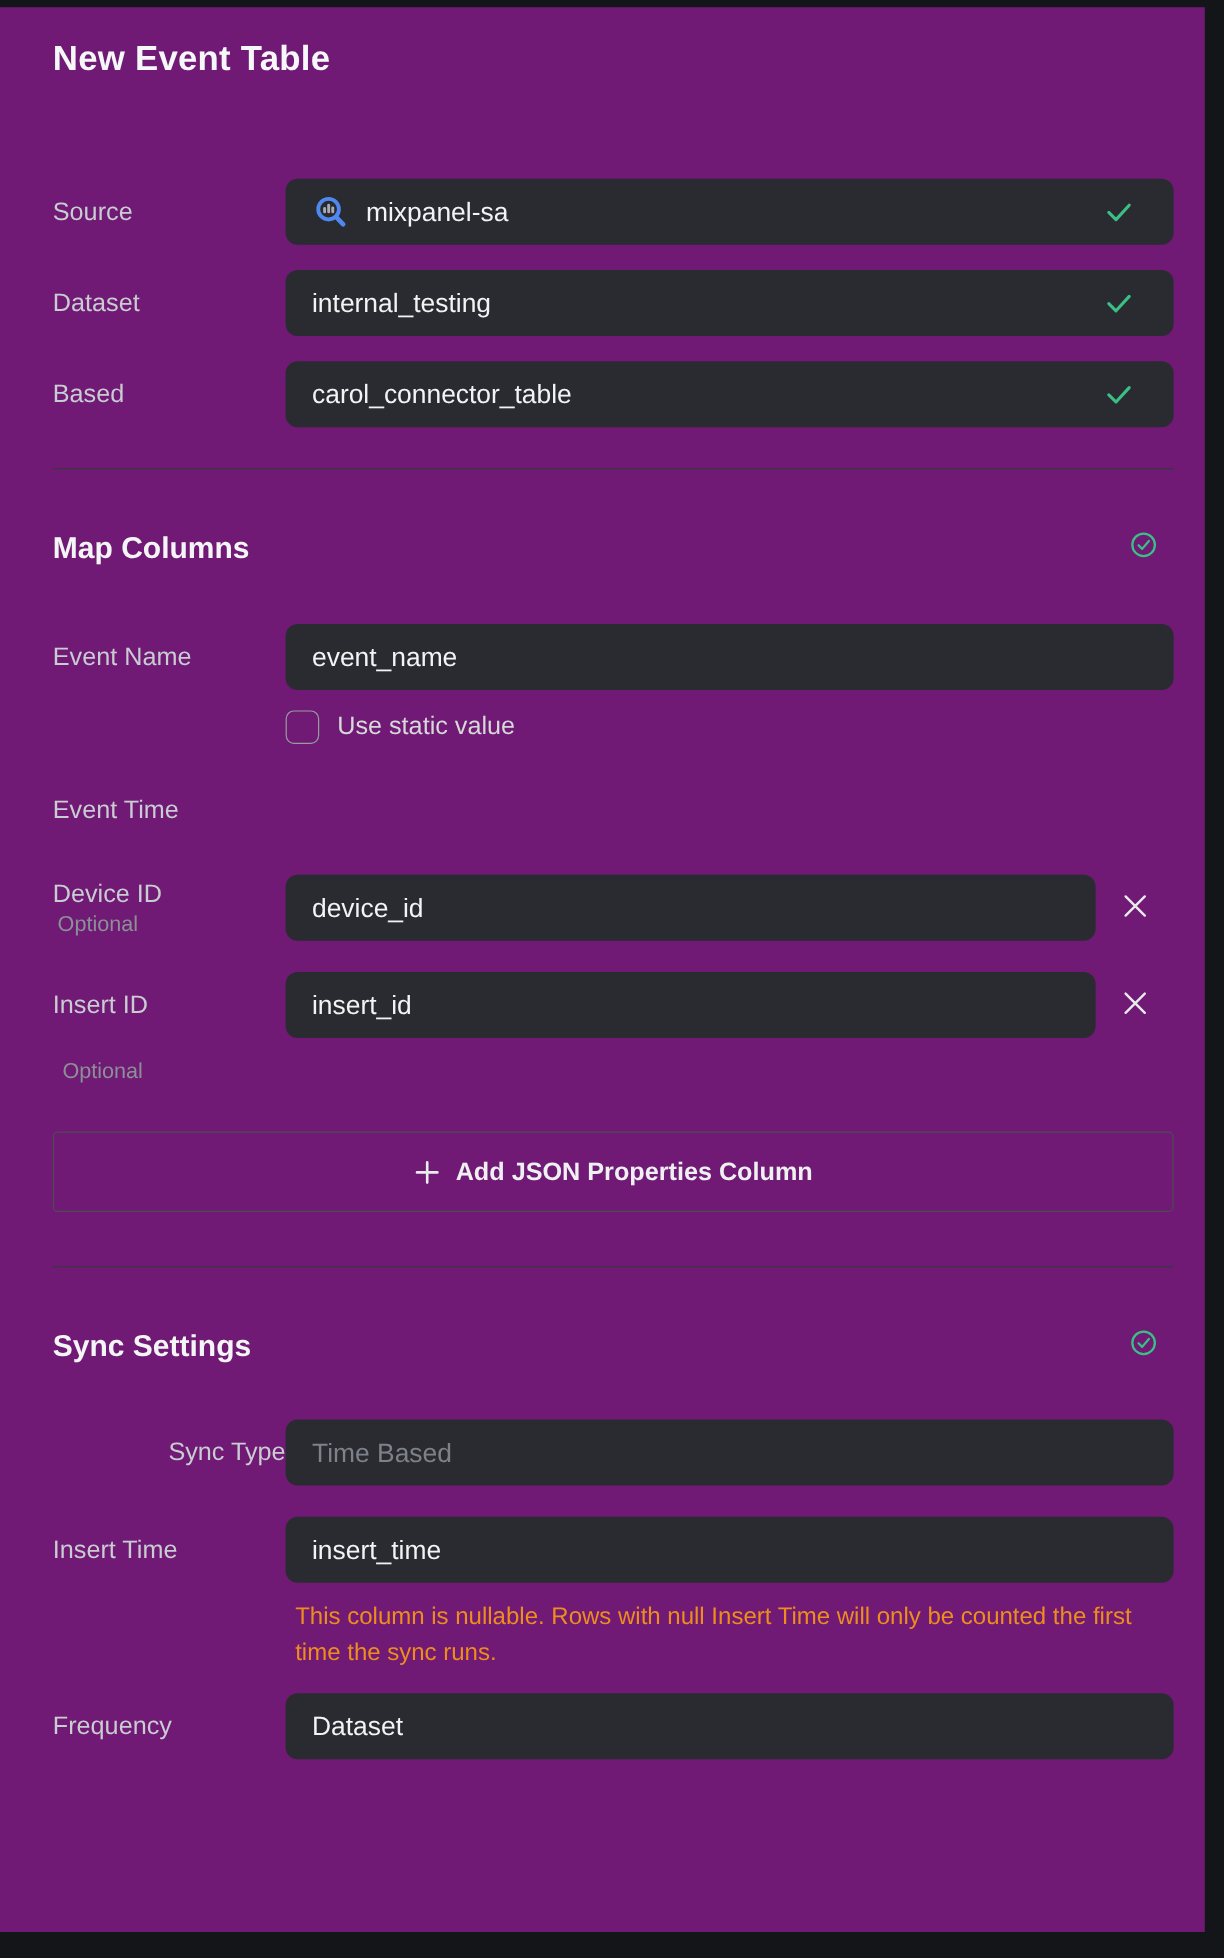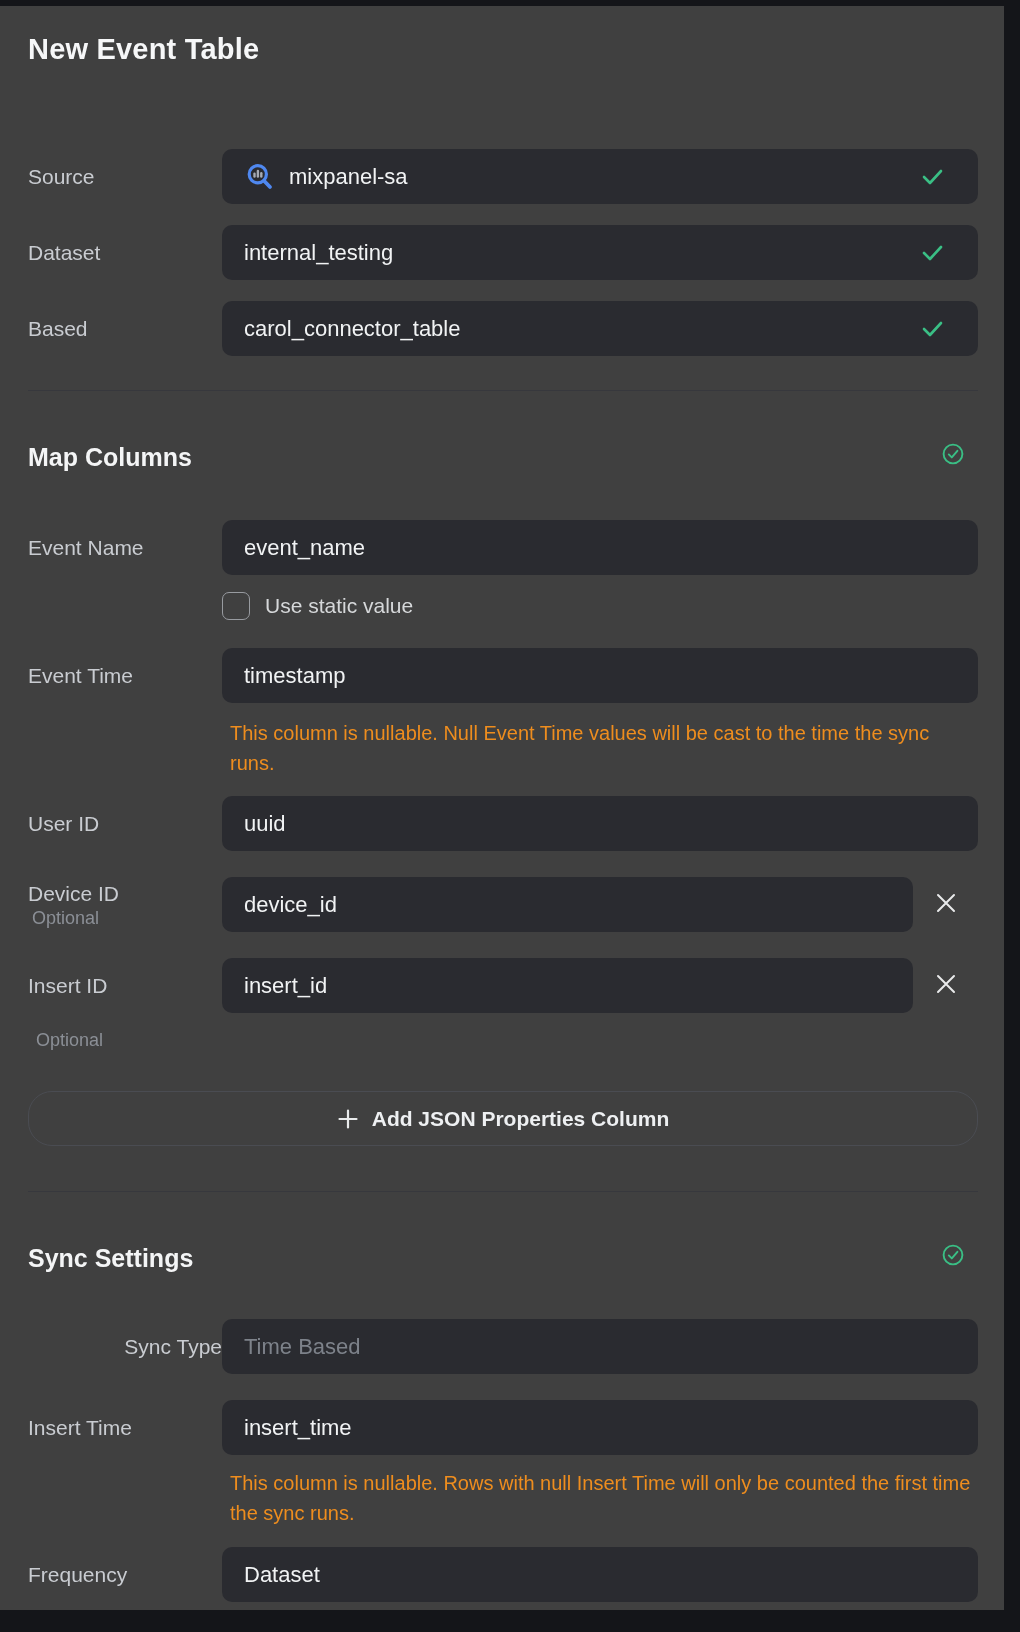--- a/index.html
+++ b/index.html
@@ -5,22 +5,22 @@
   * { margin:0; padding:0; box-sizing:border-box; }
   html,body { width:1020px; height:1632px; }
   body {
     background:#141519;
     font-family:"Liberation Sans","DejaVu Sans",sans-serif;
     overflow:hidden;
   }
   .panel {
     margin:6px 16px 0 0;
     height:1604px;
-    background:#404040;
-    padding:27px 26px 0 28px;
+    background:#701a75;
+    padding:27px 26px 0 44px;
   }
   .page-title {
     font-size:29px; font-weight:700; color:#f6f7f8;
     line-height:32px; letter-spacing:.2px;
     margin-bottom:84px;
   }
   .form-row { display:flex; align-items:flex-start; margin-bottom:21px; }
   .row-label-col { width:194px; flex-shrink:0; }
   .row-label {
     color:#c9ccd1; font-size:21px; line-height:55px; font-weight:400;
@@ -69,22 +69,22 @@
   .mt-19 { margin-top:19px; margin-bottom:0; }
   .checkbox-row {
     margin:17px 0 0 194px; display:flex; align-items:center;
   }
   .checkbox {
     width:28px; height:28px; border:1.5px solid #989ba0; border-radius:7px;
     background:transparent; cursor:pointer; flex-shrink:0;
   }
   .checkbox-label { color:#d6d8da; font-size:21px; padding-left:15px; font-weight:400; }
   .add-btn {
-    margin-top:23px; width:100%; height:55px;
-    background:transparent; border:1px solid #4a4c52; border-radius:24px;
+    margin-top:23px; width:100%; height:67px;
+    background:transparent; border:1px solid #4a4c52; border-radius:4px;
     display:flex; align-items:center; justify-content:center;
     color:#eef0f2; font-size:21px; font-weight:600; cursor:pointer;
     font-family:inherit;
   }
   .add-btn .plus { display:flex; margin-right:13px; }
 </style>
 </head>
 <body>
 
 <svg width="0" height="0" style="position:absolute">
@@ -196,38 +196,22 @@
 
   <div class="checkbox-row">
     <div class="checkbox"></div>
     <div class="checkbox-label">Use static value</div>
   </div>
 
   <div class="form-row mt-28">
     <div class="row-label-col">
         <div class="row-label">Event Time</div>
       </div>
-    <div class="field-col">
-      <div class="field">
-        <span class="field-value">timestamp</span>
-      </div>
-      <div class="warning">This column is nullable. Null Event Time values will be cast to the time the sync runs.</div>
-    </div>
-  </div>
-
-  <div class="form-row mt-18">
-    <div class="row-label-col">
-        <div class="row-label">User ID</div>
-      </div>
-    <div class="field-col">
-      <div class="field">
-        <span class="field-value">uuid</span>
-      </div>
-    </div>
-  </div>
+  </div>
+
 
   <div class="form-row mt-26">
     <div class="row-label-col">
       <div class="label-stack">
         <div class="row-label">Device ID</div>
         <div class="optional">Optional</div>
       </div>
     </div>
     <div class="row-with-x">
       <div class="field">

